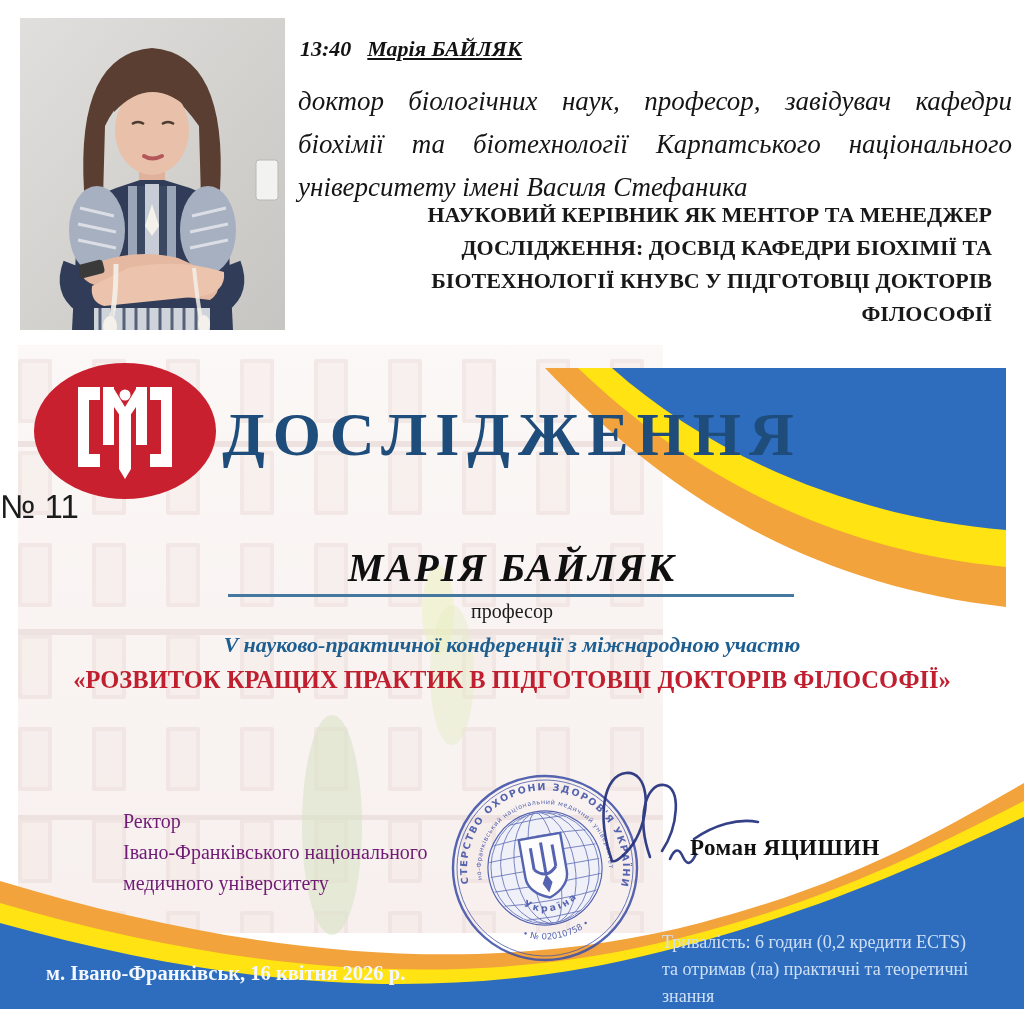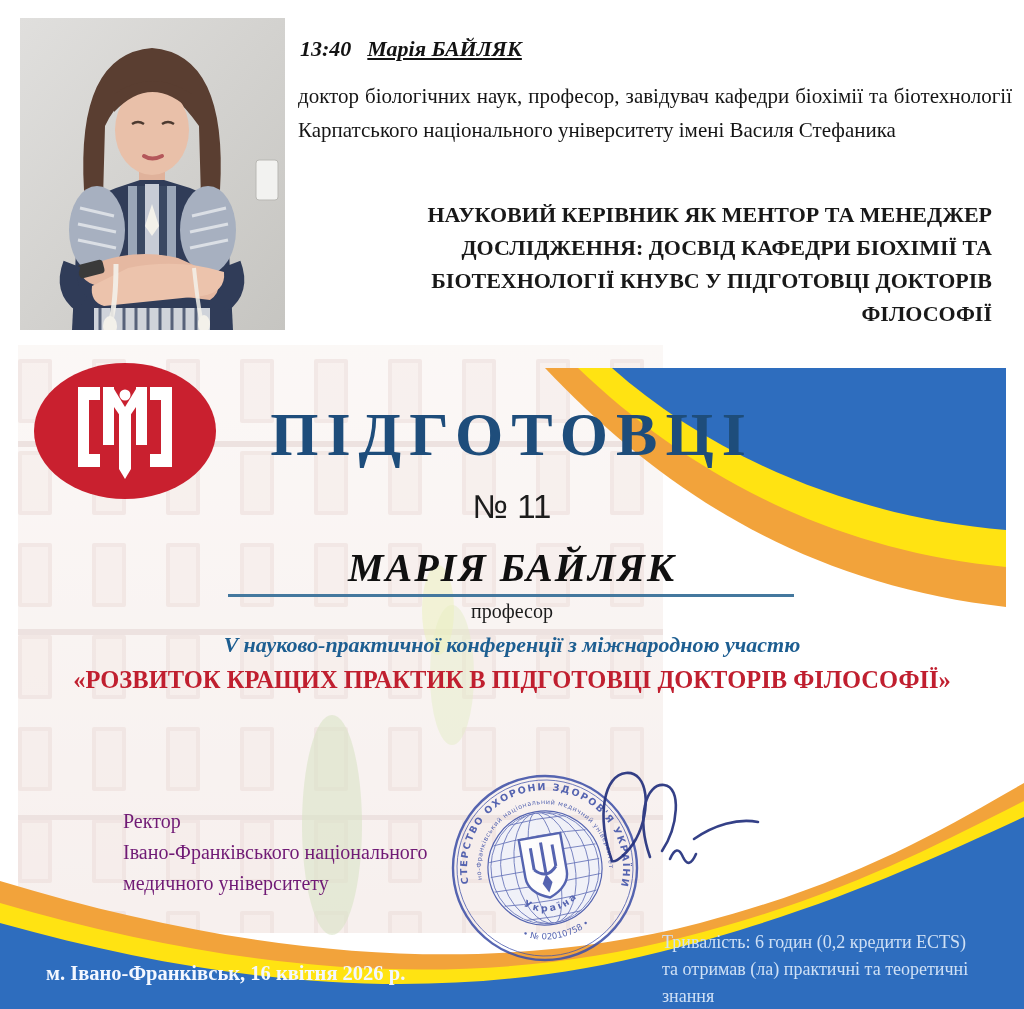--- a/index.html
+++ b/index.html
@@ -7,35 +7,35 @@
   .page {
     position:relative; width:1024px; height:1009px; background:#fff;
     font-family:"Liberation Serif", serif; overflow:hidden;
   }
   
   .photo-wrap { position:absolute; left:20px; top:18px; width:265px; height:312px; }
   .prog-timename { position:absolute; left:300px; top:36px; font-size:22px; font-weight:bold; font-style:italic; color:#131313; }
   .prog-timename .nm { text-decoration:underline; margin-left:16px; }
   .prog-bio {
     position:absolute; left:298px; top:80px; width:714px;
-    font-size:21px; color:#151515; line-height:1.6; text-align:justify;
+    font-size:27px; font-style:italic; color:#151515; line-height:1.6; text-align:justify;
   }
   .prog-title {
     position:absolute; left:330px; top:198px; width:662px;
     font-size:22px; font-weight:bold; color:#181818; line-height:1.5; text-align:right;
   }
   
   .cert { position:absolute; left:0; top:345px; width:1024px; height:664px; }
   .cert-bg { position:absolute; left:0; top:0; }
   .cert-title {
     position:absolute; left:0; right:0; top:54px; text-align:center;
     font-size:62px; font-weight:bold; letter-spacing:8px; color:#1e4d7b;
   }
   .cert-number {
-    position:absolute; left:0; right:0; top:143px; text-align:center;
+    position:absolute; left:0; right:0; top:143px; 
     font-family:"Liberation Sans", sans-serif; font-size:33px; color:#1c1c1c;
   }
   .cert-recipient {
     position:absolute; left:0; right:0; top:199px; text-align:center;
     font-size:40px; font-weight:bold; font-style:italic; letter-spacing:2px; color:#101010;
   }
   .cert-rule { position:absolute; left:228px; top:249px; width:566px; height:3px; background:#44789e; }
   .cert-role { position:absolute; left:0; right:0; top:255px; text-align:center; font-size:20px; color:#1b1b1b; }
   .cert-event {
     position:absolute; left:0; right:0; top:287px; text-align:center;
@@ -204,34 +204,35 @@
       </g>
 
       <g stroke="#23307d" stroke-width="2.6" fill="none" stroke-linecap="round" opacity="0.92">
         <path d="M 612,516 C 596,470 604,430 626,428 C 648,426 652,464 636,494 C 628,508 616,518 612,516 Z"></path>
         <path d="M 650,512 C 636,472 646,438 664,440 C 682,442 678,482 662,506"></path>
         <path d="M 670,514 q 7,-16 13,-2 q 6,13 13,-3"></path>
         <path d="M 694,494 C 714,480 738,473 758,477"></path>
       </g>
     </svg>
 
-    <h1 class="cert-title">ПІДГОТОВЦІ</h1>
+    <h1 class="cert-title">ДОСЛІДЖЕННЯ</h1>
     <div class="cert-number">№ 11</div>
     <div class="cert-recipient">МАРІЯ БАЙЛЯК</div>
     <div class="cert-rule"></div>
     <div class="cert-role">професор</div>
     <div class="cert-event">V науково-практичної конференції з міжнародною участю</div>
     <div class="cert-event-title">«РОЗВИТОК КРАЩИХ ПРАКТИК В ПІДГОТОВЦІ ДОКТОРІВ ФІЛОСОФІЇ»</div>
 
     <div class="cert-signatory">
       <div>Ректор</div>
       <div>Івано-Франківського національного</div>
       <div>медичного університету</div>
     </div>
 
+    <div class="cert-signer">Роман ЯЦИШИН</div>
     <div class="cert-place">м. Івано-Франківськ, 16 квітня 2026 р.</div>
 
     <div class="cert-duration">
       <div>Тривалість: 6 годин (0,2 кредити ECTS)</div>
       <div>та отримав (ла) практичні та теоретичні знання</div>
 
     </div>
   </section>
 </div>
 

